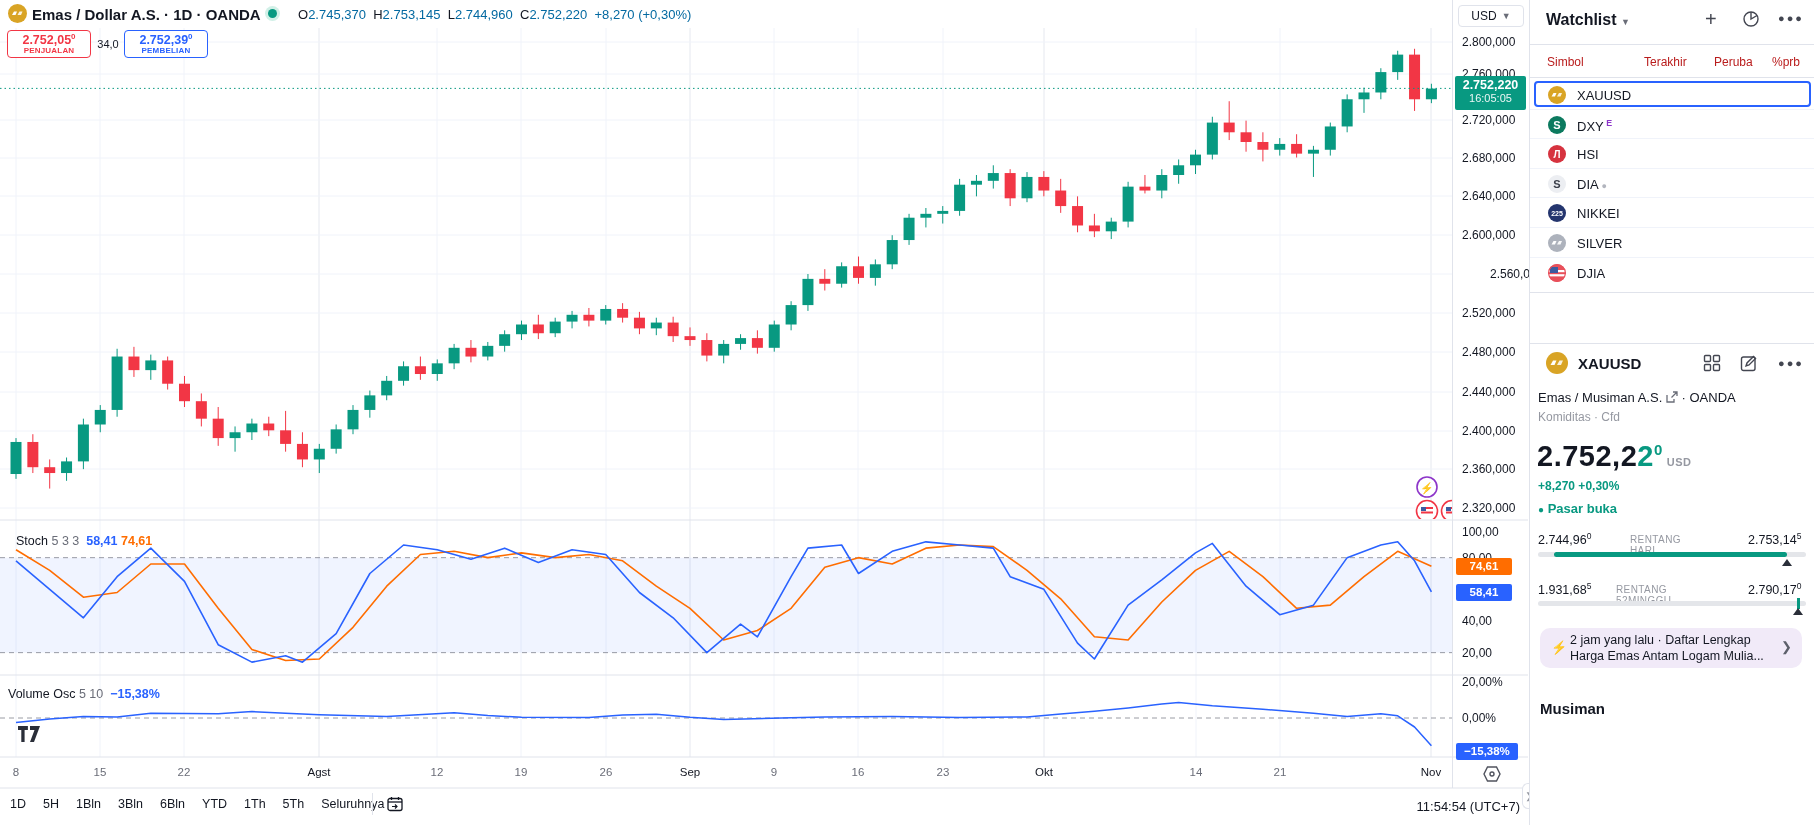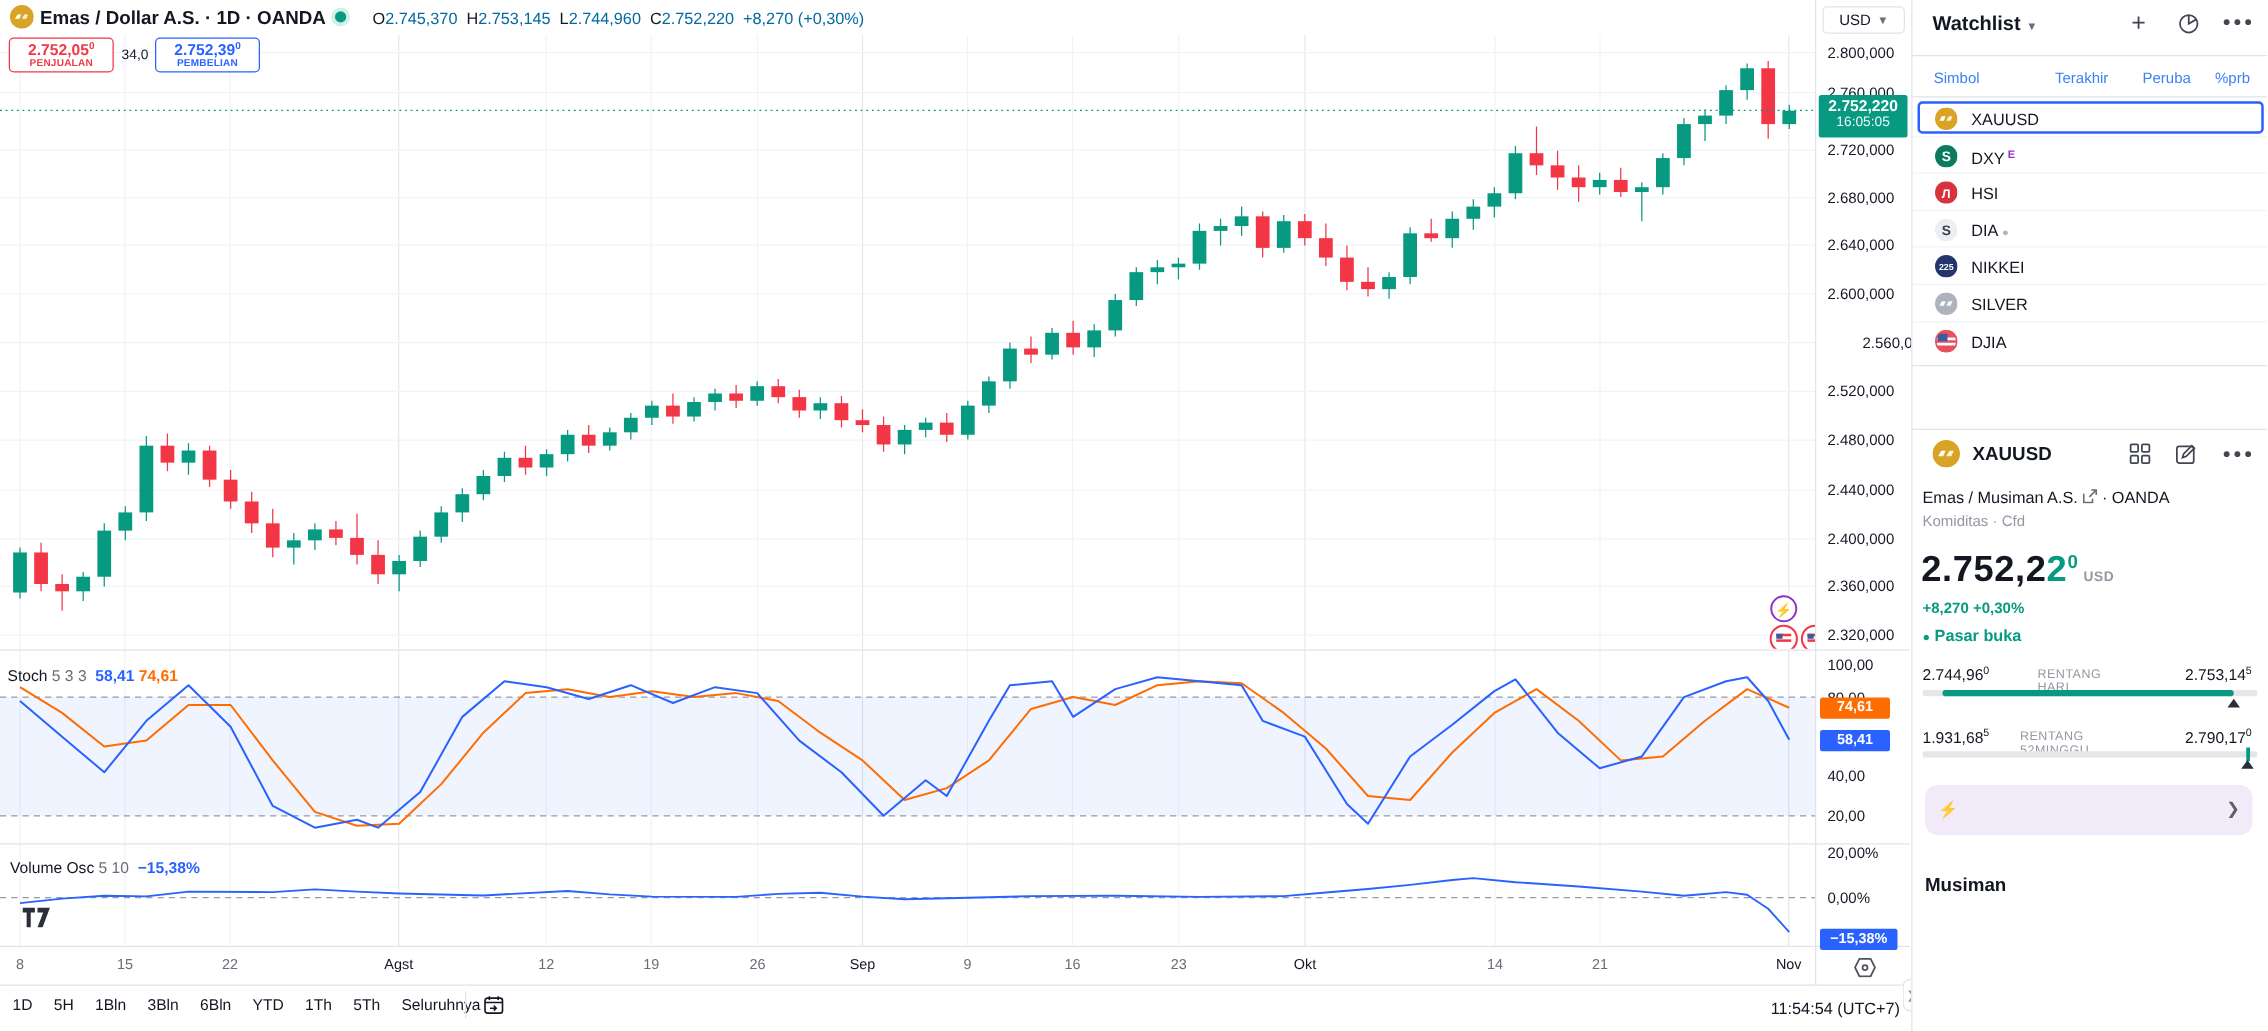--- a/index.html
+++ b/index.html
@@ -34,21 +34,21 @@
   .legend .k{color:#2962ff;font-weight:700;}
   .legend .d{color:#ff6d00;font-weight:700;}
   
   .ranges{position:absolute;display:flex;gap:17px;font-size:12.5px;color:#131722;align-items:center;}
   .ranges span{cursor:pointer;}
   .clock{position:absolute;font-size:13px;color:#131722;text-align:right;}
   
   .rp{position:absolute;left:1529px;top:0;width:285px;height:825px;background:#fff;border-left:1px solid #e0e3eb;box-sizing:border-box;}
   .wl-title{font-size:16px;font-weight:700;}
   .icnbtn{color:#434651;font-size:17px;line-height:1;}
-  .colhead{position:absolute;font-size:12px;color:#3b82f6;}
+  .colhead{position:absolute;font-size:12px;color:#b91c1c;}
   .wrow{position:absolute;left:1530px;width:284px;height:30px;}
   .wrow .sym{position:absolute;left:47px;top:8px;font-size:13px;color:#131722;font-weight:400;}
   .wrow .ic{position:absolute;left:18px;top:6px;width:18px;height:18px;}
   sup{font-size:.68em;}
   .sel-box{position:absolute;left:1534px;width:277px;height:26px;border:2px solid #2962ff;border-radius:4px;box-sizing:border-box;}
   .rowline{position:absolute;left:1530px;width:284px;height:1px;background:#f0f3fa;}
   
   .d-sub{font-size:13px;color:#131722;}
   .d-type{font-size:12px;color:#9598a1;}
   .bigpx{font-size:29px;font-weight:700;color:#131722;letter-spacing:.5px;}
@@ -380,21 +380,21 @@
       <span class="caret">▼</span>
   </div>
   <div class="abs tag pricetag" style="top:76px">
     <div class="a">2.752,220</div>
     <div class="b">16:05:05</div>
   </div>
   <div class="abs tag minitag" style="top:558px;background:#ff6d00">74,61</div>
   <div class="abs tag minitag" style="top:584px;background:#2962ff">58,41</div>
   <div class="abs tag minitag" style="top:743px;background:#2962ff;width:62px">−15,38%</div>
 
-  <div class="legend" style="left:6px;top:534px">
+  <div class="legend" style="left:16px;top:534px">
     <span>Stoch</span> <span class="g">5 3 3</span>&nbsp;
     <span class="k">58,41</span>&nbsp;<span class="d">74,61</span>
   </div>
   <div class="legend" style="left:8px;top:687px">
     <span>Volume Osc</span> <span class="g">5 10</span>&nbsp;
     <span class="k">−15,38%</span>
   </div>
 
   <span class="abs" style="left:18px;top:726px">
     <svg width="26" height="16" viewBox="0 0 26 16">
@@ -593,17 +593,18 @@
     <span class="abs v" style="left:1538px;top:581px"><span>1.931,68</span><sup>5</sup></span>
     <span class="abs lbl" style="left:1616px;top:584px">RENTANG 52MINGGU</span>
     <span class="abs v" style="left:1748px;top:581px"><span>2.790,17</span><sup>0</sup></span>
     <span class="bar" style="left:1538px;top:601px;width:268px"></span>
     <span class="abs" id="w52-tick" style="top: 598px; width: 3px; height: 11px; background: rgb(8, 153, 129); left: 1796.62px;"></span>
     <span class="mark" id="w52-mark" style="top: 608px; left: 1792.62px;"></span>
   </div>
 
   <div class="chip" style="top:628px">
     <span class="z">⚡</span>
+    <span class="t">2 jam yang lalu · Daftar Lengkap Harga Emas Antam Logam Mulia...</span>
     <span class="c">❯</span>
   </div>
 
   <div class="abs h2" style="left:1540px;top:700px">Musiman</div>
 
 </div>
 </body></html>

